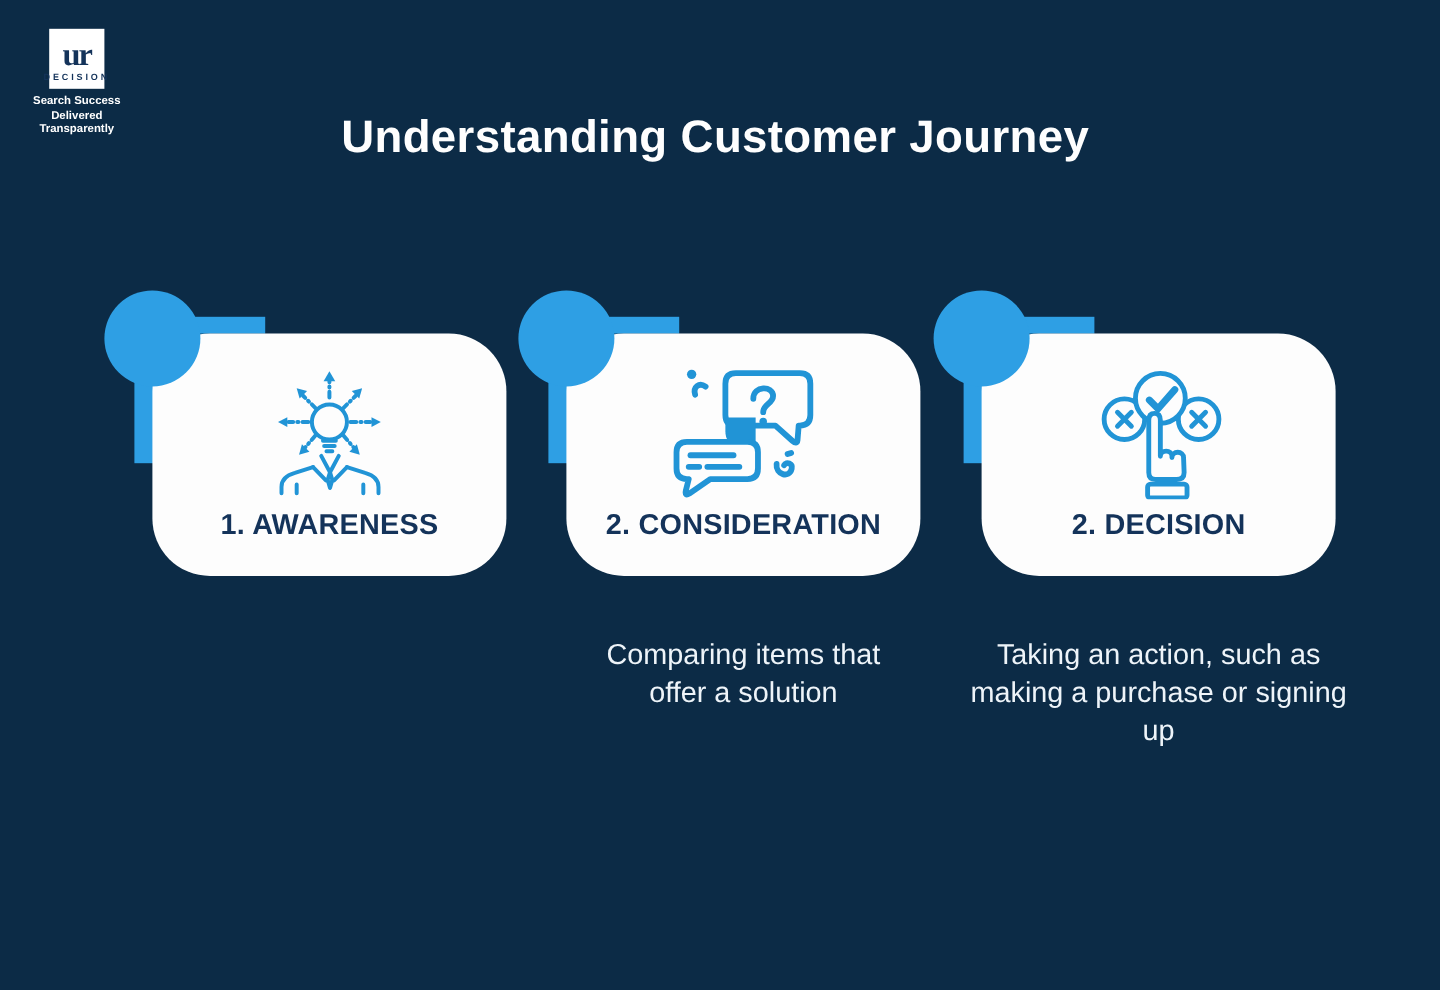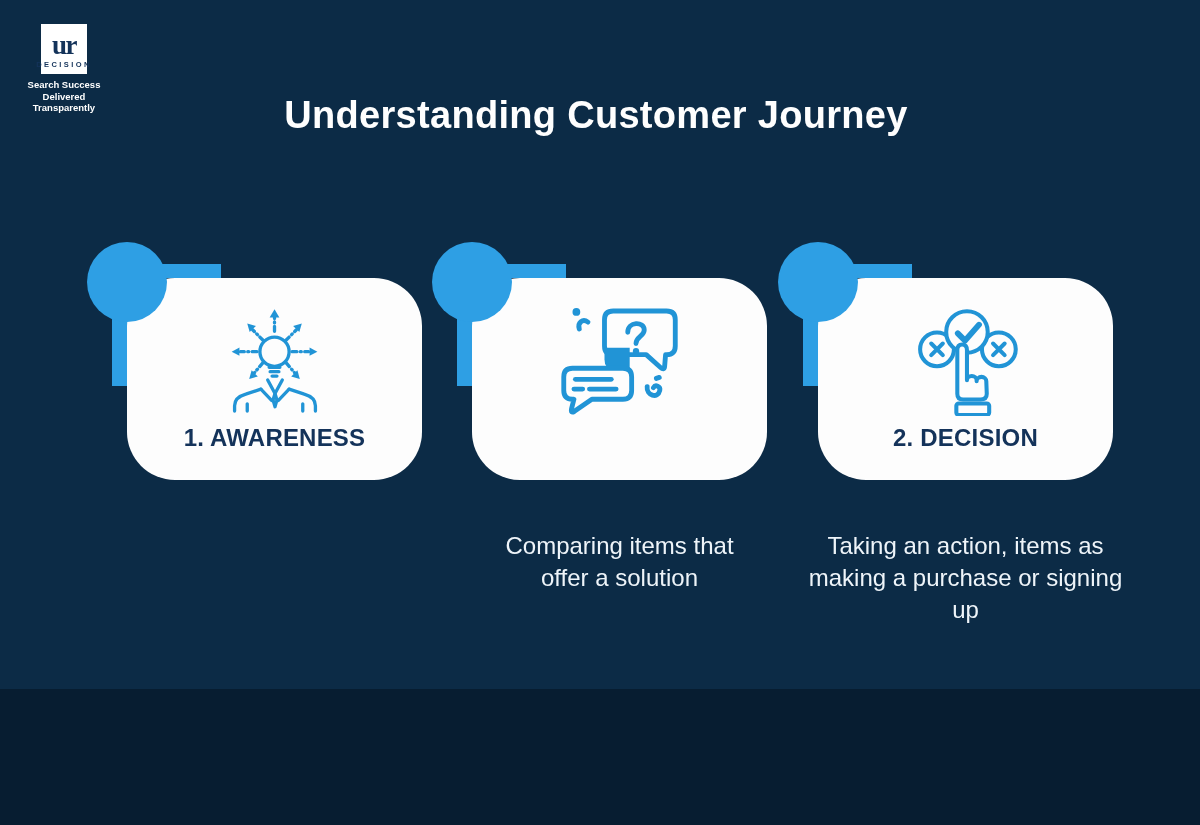--- a/index.html
+++ b/index.html
@@ -7,21 +7,21 @@
     --accent:#2e9fe4;
     --icon-stroke:#2194d6;
     --card-bg:#fdfdfd;
     --card-title:#14335a;
     --text:#eef4f9;
     --title-color:#fefefe;
   }
   *{margin:0;padding:0;box-sizing:border-box;}
   html,body{background:#071d31;}
   .canvas{
-    position:relative;width:1200px;height:689px;overflow:hidden;
+    position:relative;width:1200px;height:825px;overflow:hidden;
     background:var(--background);
     font-family:"Liberation Sans","DejaVu Sans",sans-serif;
   }
 
   
   .logo{position:absolute;left:12px;top:24px;width:104px;text-align:center;}
   .logo-box{
     width:46px;height:50px;background:#fff;margin:0 auto;
     display:flex;flex-direction:column;align-items:center;justify-content:center;
     padding-top:3px;
@@ -146,20 +146,21 @@
             <path d="M82.5 49.5 L82.5 49.6" stroke-width="6.5"></path>
             <path fill="currentColor" stroke="none" d="M50 46 H76 V68.5 H60 Q50 68.5 50 58 Z"></path>
             <path fill="var(--card-bg)" d="M17 67 L69 67 Q78 67 78 76 L78 90 Q78 99 69 99 L37 99 L19 111.5 Q15 114 16 109 L18.5 99 L17 99 Q8 99 8 90 L8 76 Q8 67 17 67 Z"></path>
             <path d="M20 78.5 H57"></path>
             <path d="M18.5 88.5 H27.5 M34.5 88.5 H62"></path>
             <path d="M103.5 77.5 L106.5 76.5"></path>
             <path d="M94 86 C93 95 105 99 107 90 C108 85.5 102.5 83.5 100.5 87"></path>
           </g>
         </svg>
       </div>
+      <div class="card-label">2. CONSIDERATION</div>
     </div>
     <div class="deco-circle"></div>
     <div class="desc">Comparing items that offer a solution</div>
   </div>
 
   <div class="stage stage-3">
     <div class="deco-hbar"></div>
     <div class="deco-vbar"></div>
     <div class="card">
       <div class="icon-wrap">
@@ -172,16 +173,16 @@
             <circle cx="66" cy="31" r="21.5" fill="var(--card-bg)"></circle>
             <path d="M56.5 32.5 L64 40 L78.5 23.5" stroke-width="6"></path>
             <path fill="var(--card-bg)" d="M56 50 Q56 44 61 44 Q66 44 66 50 L66 81 A5 4.5 0 0 1 76 81 L76 82 A5 4.5 0 0 1 86 82 L86.5 95 Q86.5 101 80 101 L62 101 Q56 101 56 95 Z"></path>
             <rect x="55" y="105" width="34" height="12" rx="2.5" fill="var(--card-bg)"></rect>
           </g>
         </svg>
       </div>
       <div class="card-label">2. DECISION</div>
     </div>
     <div class="deco-circle"></div>
-    <div class="desc">Taking an action, items as making a purchase or signing up</div>
+    <div class="desc">Taking an action, such as making a purchase or signing up</div>
   </div>
 
 </div>
 
 </body></html>

